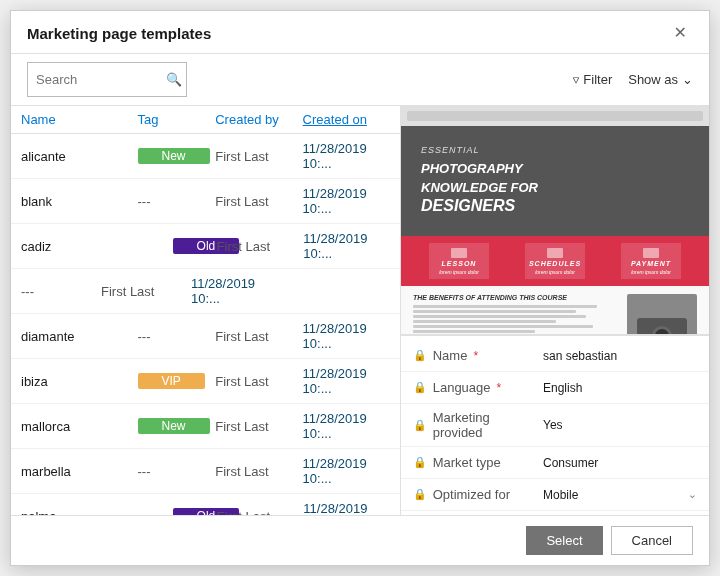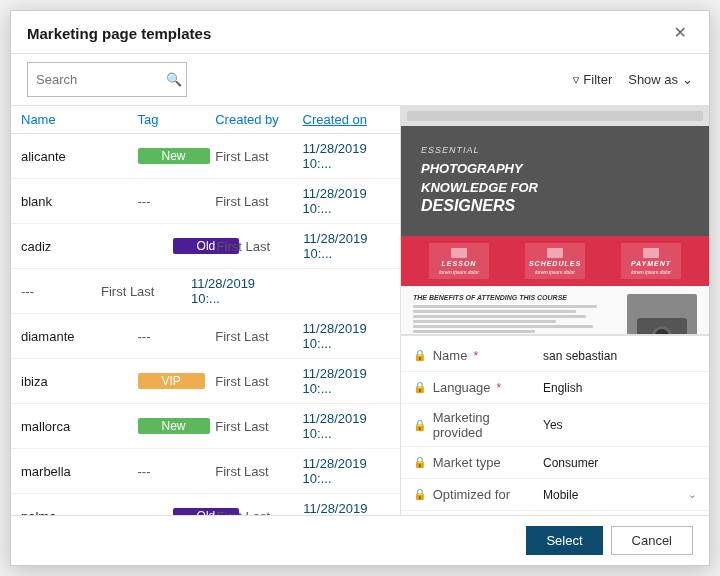--- a/index.html
+++ b/index.html
@@ -384,21 +384,21 @@
     
     .dialog-footer {
       display: flex;
       justify-content: flex-end;
       padding: 10px 16px;
       border-top: 1px solid #e0e0e0;
       gap: 8px;
     }
 
     .btn-select {
-      background: #0c4a6e;
+      background: #737373;
       color: #fff;
       border: none;
       padding: 6px 20px;
       cursor: pointer;
       font-size: 13px;
       font-weight: 500;
     }
 
     .btn-cancel {
       background: #fff;

